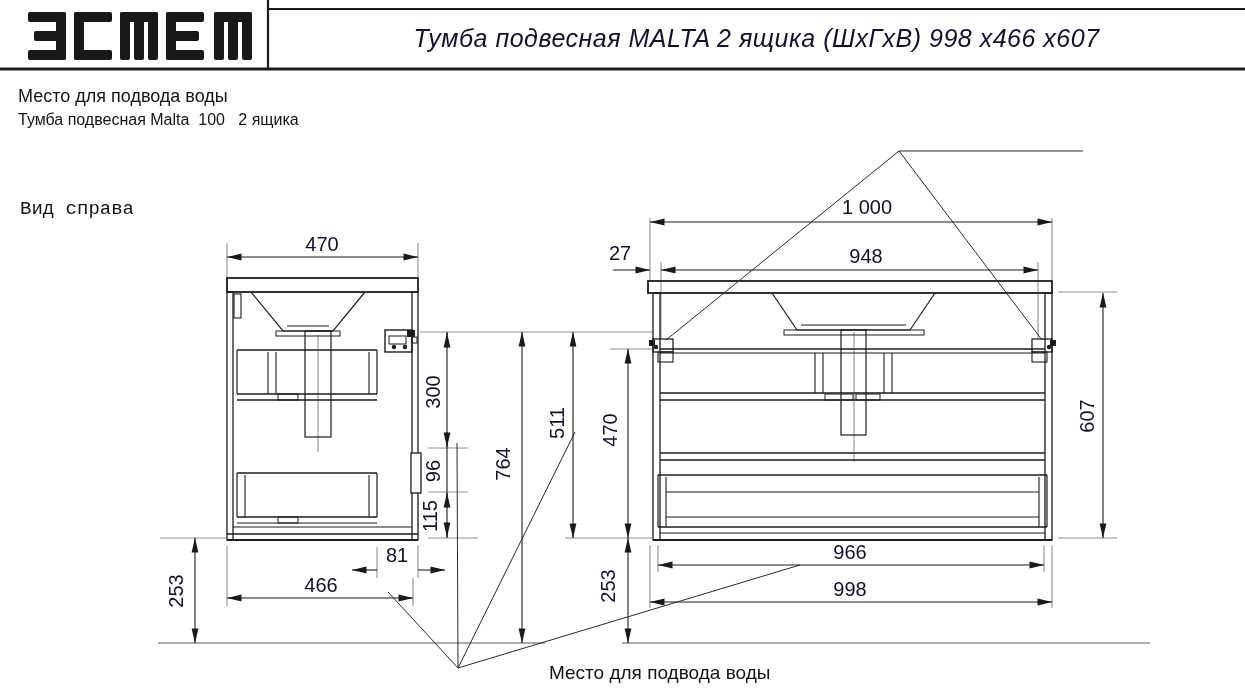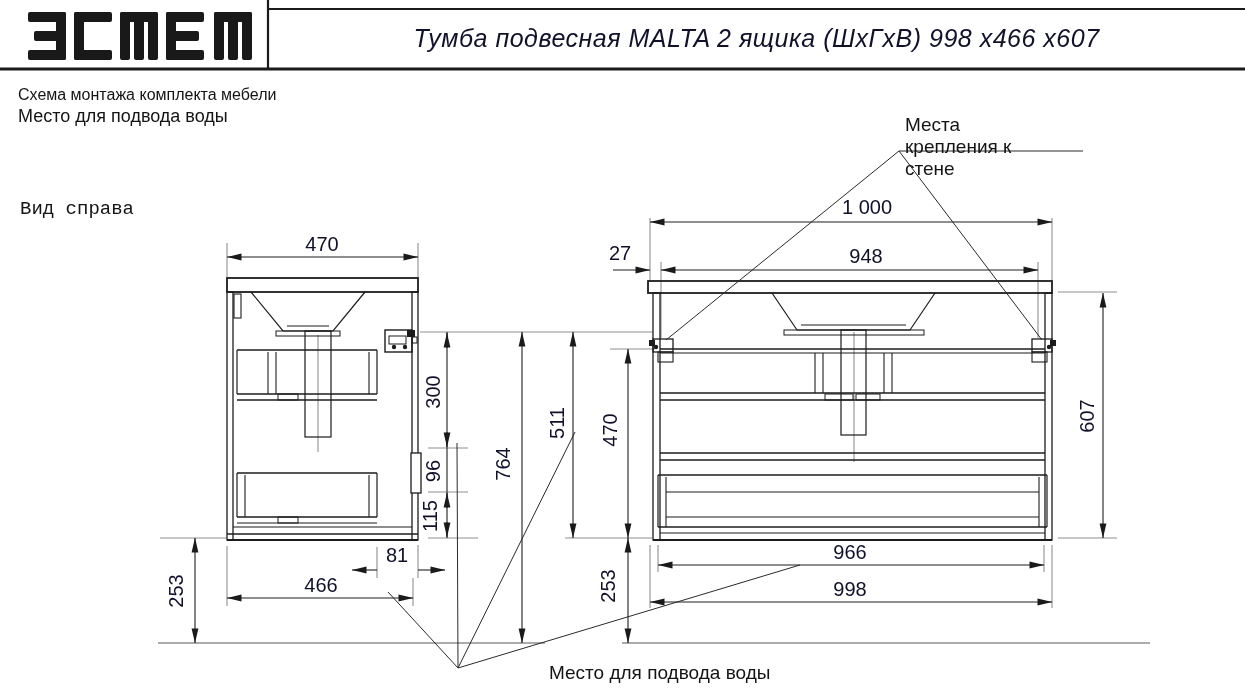--- a/index.html
+++ b/index.html
@@ -51,25 +51,24 @@
         <rect x="186" y="0" width="38" height="10" rx="2"></rect>
           <rect x="186" y="0" width="10" height="48" rx="2"></rect>
         <rect x="200" y="0" width="10" height="48" rx="2"></rect>
           <rect x="214" y="0" width="10" height="48" rx="2"></rect>
       </g>
     </svg>
   </div>
   <div class="abs hdr-title">Тумба подвесная MALTA 2 ящика (ШхГхВ) 998 х466 х607</div>
 
   <div class="abs legend">
-    <p class="l1">Схема монтажа комплекта мебели</p>
     <p class="l2">Место для подвода воды</p>
+    <p class="l3">Тумба подвесная Malta  100   2 ящика</p>
   </div>
   <div class="abs viewlabel">Вид справа</div>
-  <div class="abs mountlabel">Места крепления к стене</div>
   <div class="abs waterlabel">Место для подвода воды</div>
 
   <svg class="abs" style="left:0;top:0" width="1245" height="693" viewBox="0 0 1245 693">
     <defs>
       <marker id="arr" viewBox="0 0 16 8" markerWidth="16" markerHeight="8" refX="15.5" refY="4" orient="auto-start-reverse" markerUnits="userSpaceOnUse">
         <path d="M15.8,4 L1,0.6 L1,7.4 Z" fill="#1a1a1a"></path>
       </marker>
     </defs>
 
     <g stroke="#1b1b1b">

